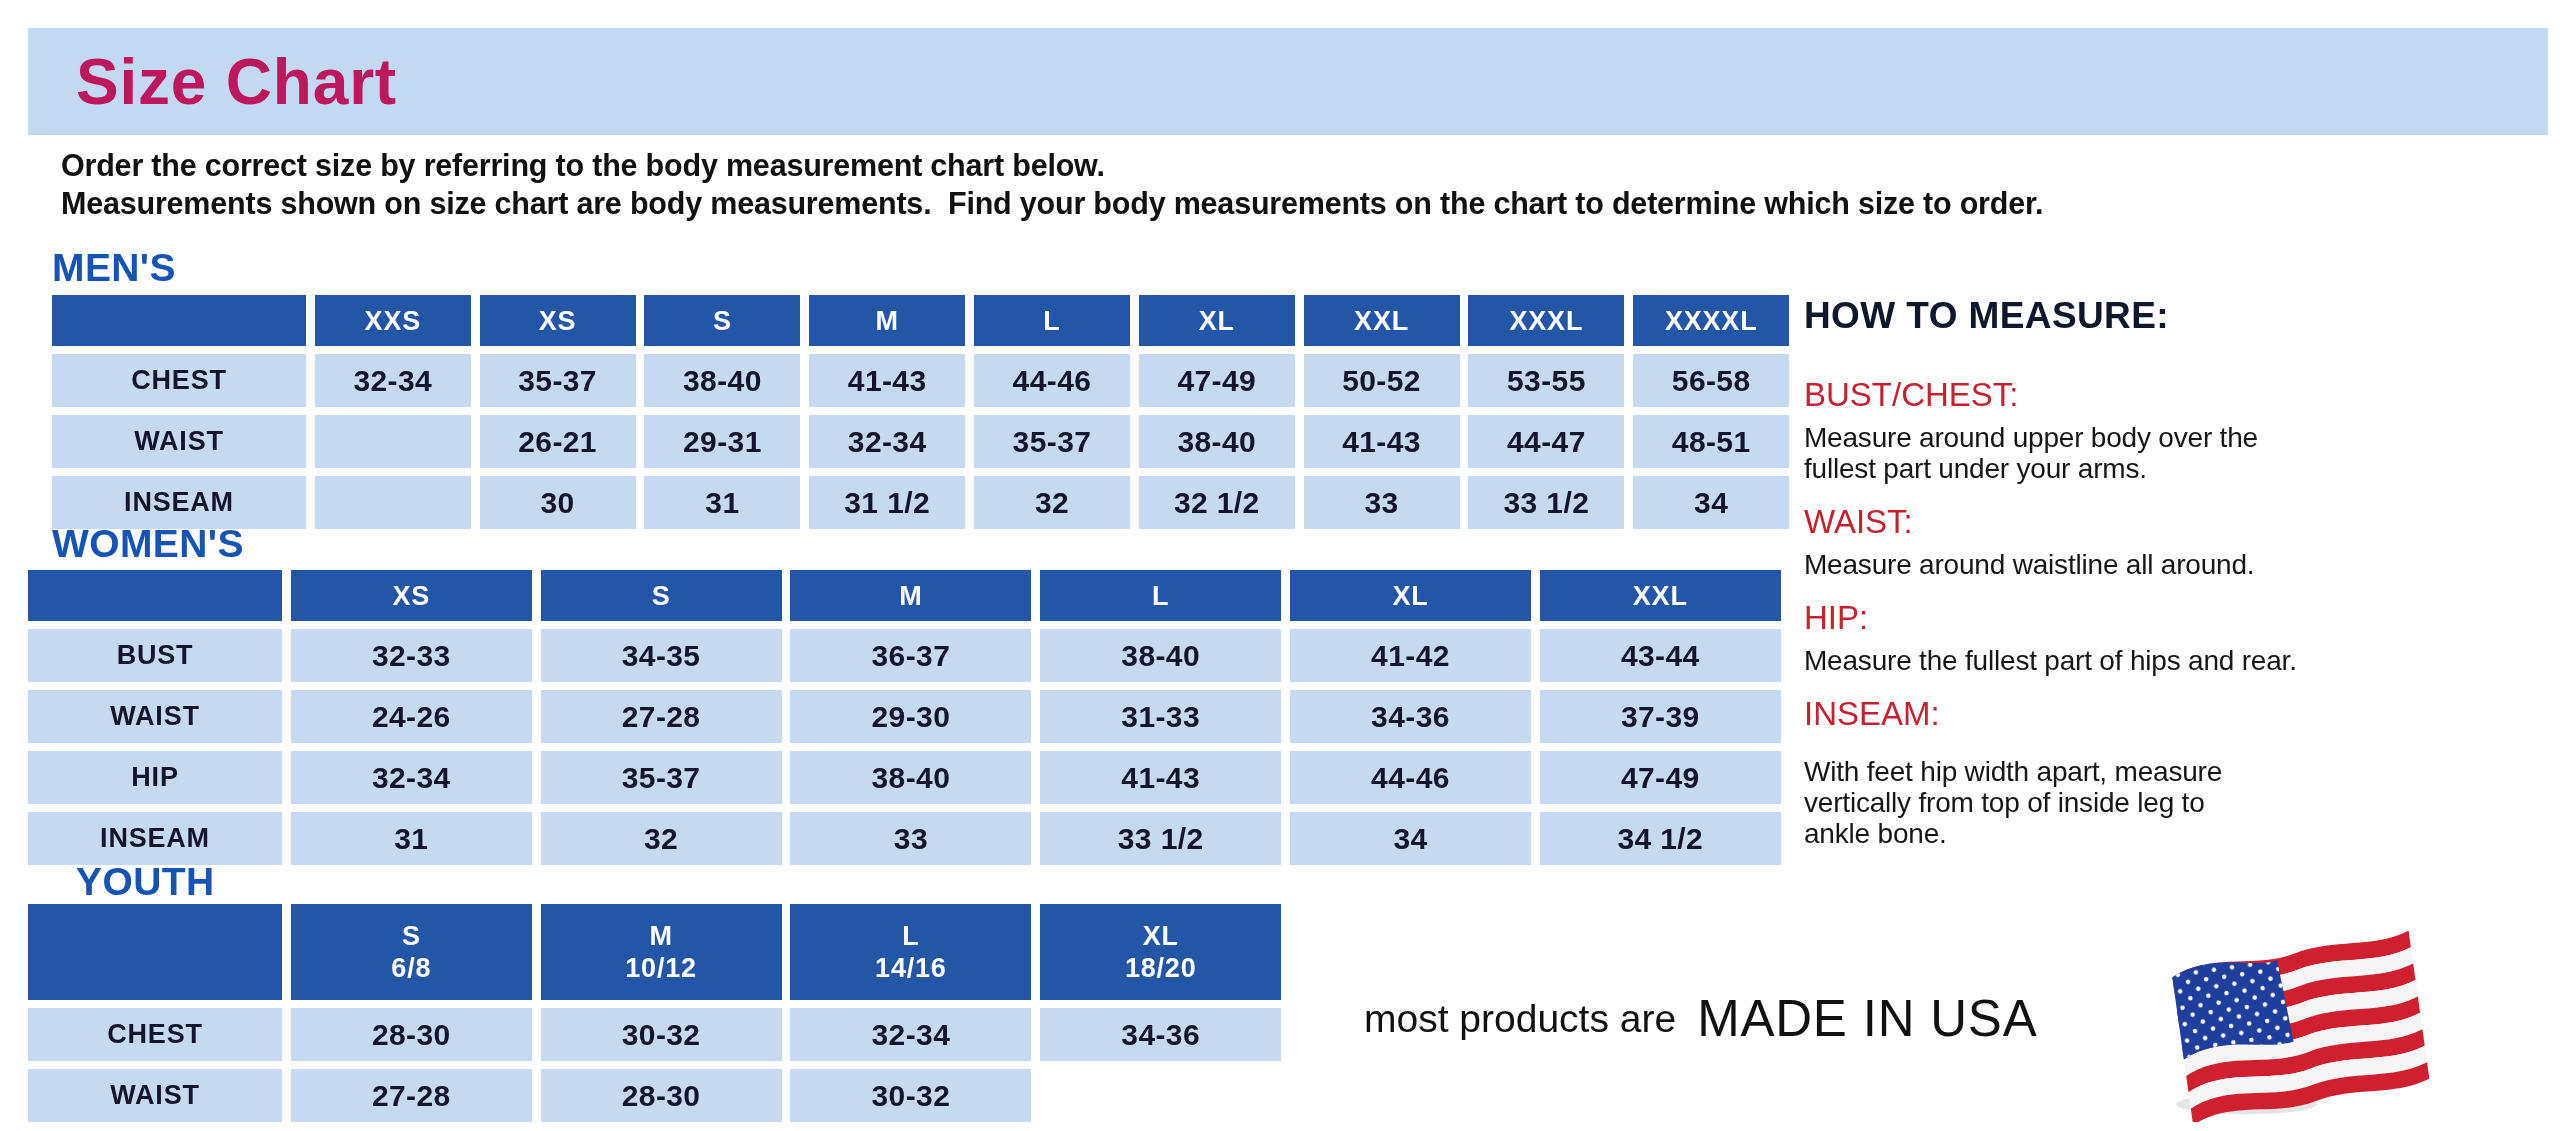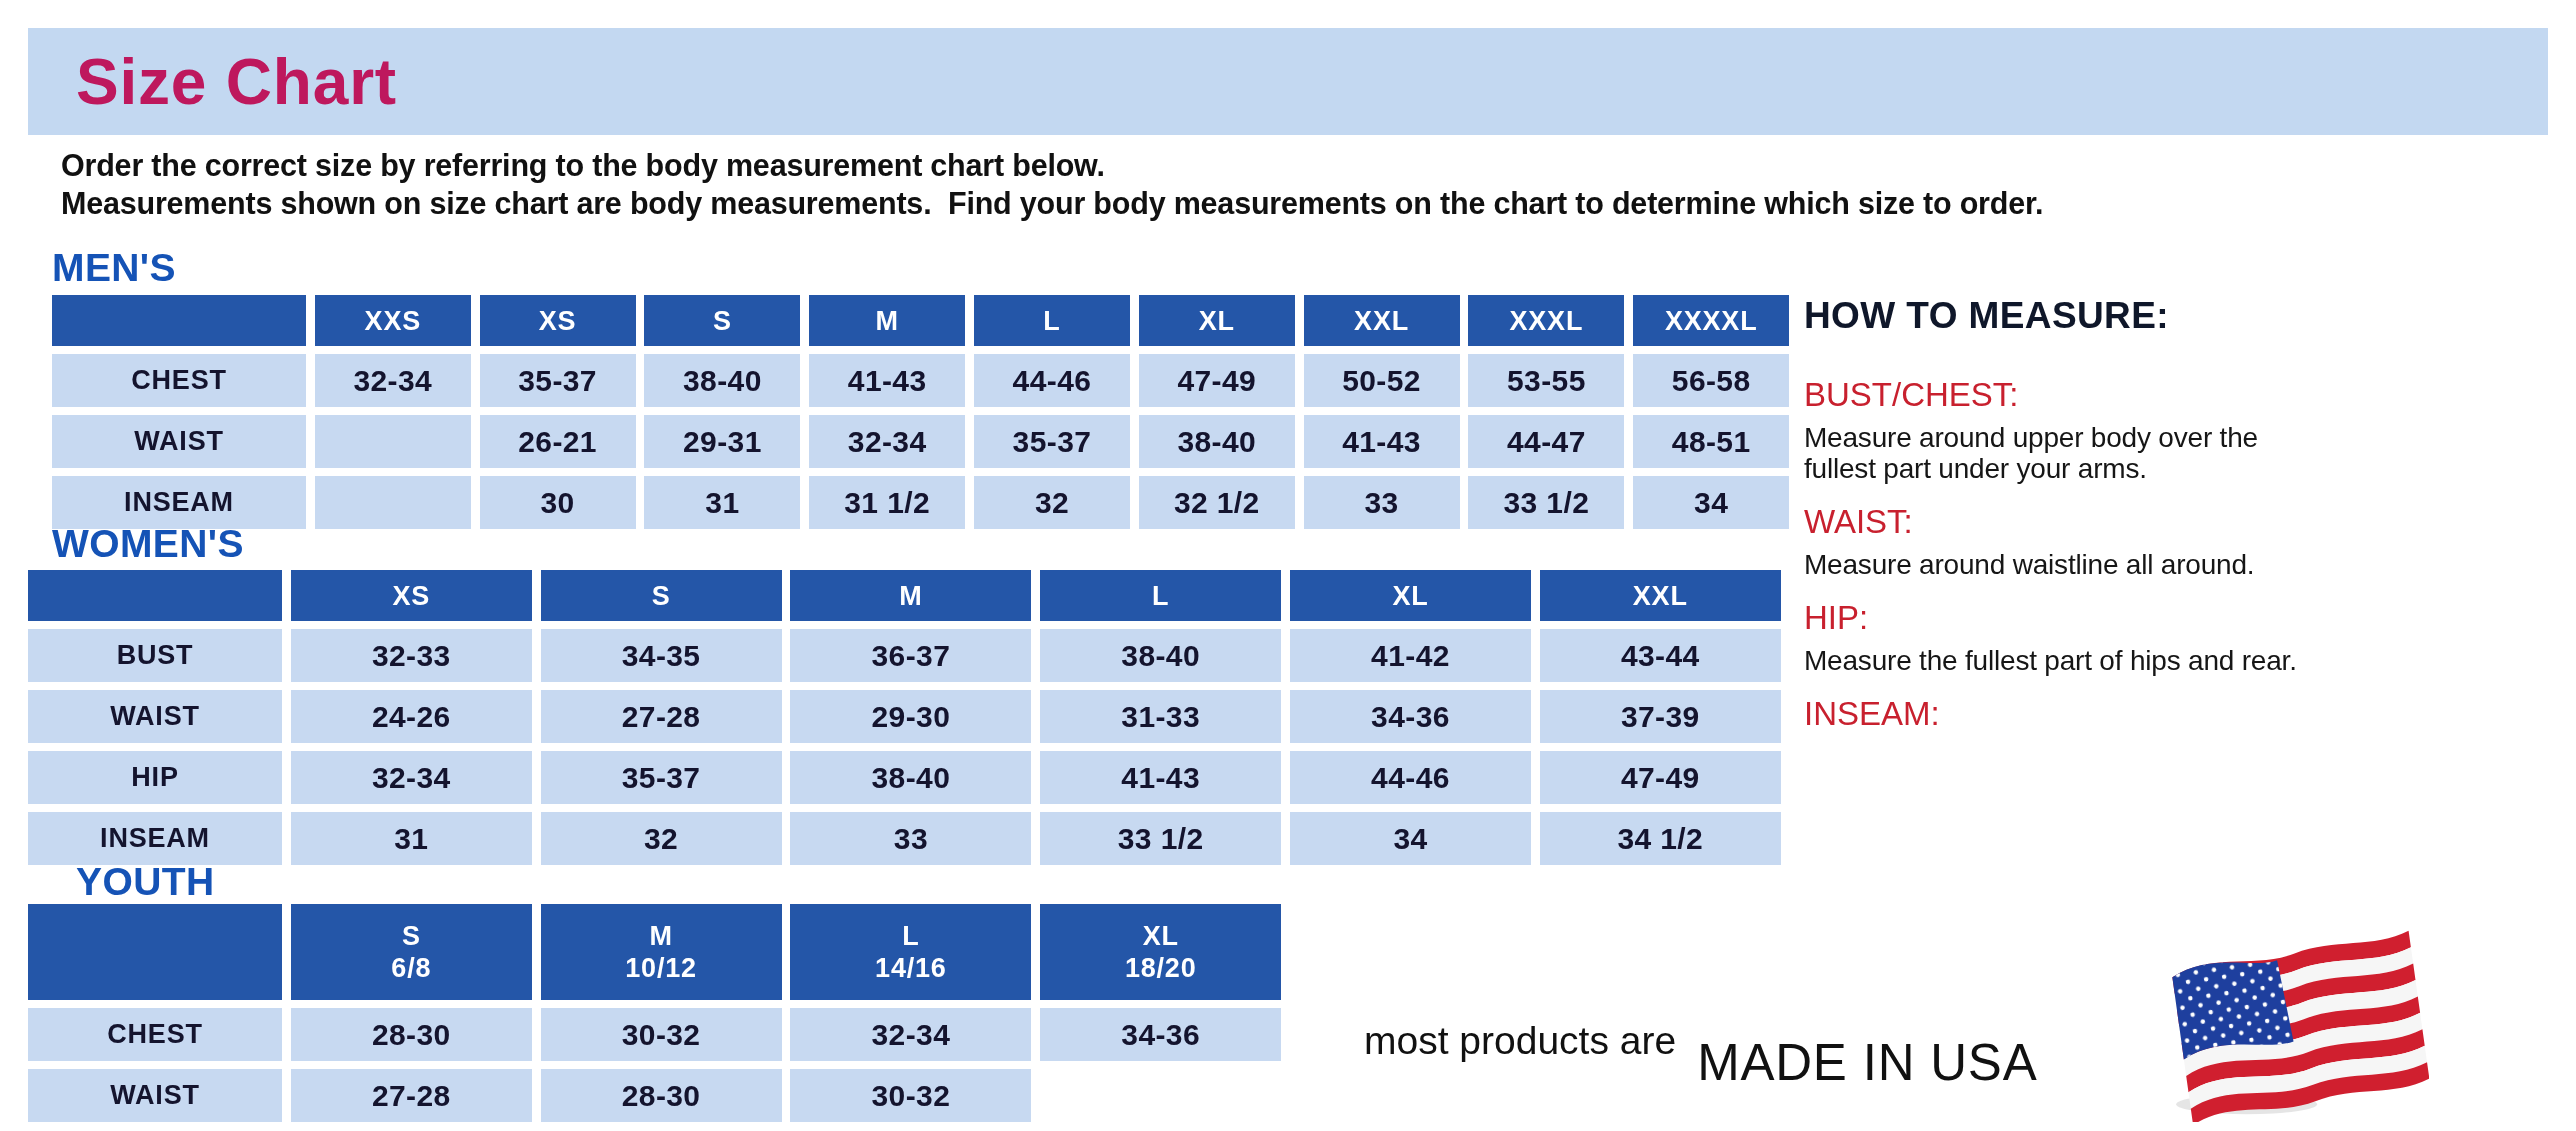--- a/index.html
+++ b/index.html
@@ -44,21 +44,21 @@
   .measure-label { font-size:33px; font-weight:400; color:#c8202e; margin-top:19px; }
   .measure-text  { font-size:28px; font-weight:400; color:#161616; line-height:31px;
                    margin-top:8px; white-space:pre-line; letter-spacing:-0.2px; }
   .measure-item:first-of-type .measure-label { margin-top:0; }
   .measure-item:last-of-type  .measure-text  { margin-top:22.5px; }
 
   
   .footer { position:absolute; left:1364px; top:989px; display:flex;
             align-items:center; gap:21px; }
   .footer-prefix   { font-size:39px; font-weight:400; color:#111111; }
-  .footer-emphasis { font-size:51px; font-weight:400; color:#111111; letter-spacing:0.8px;margin-top:44px; }
+  .footer-emphasis { font-size:51px; font-weight:400; color:#111111; letter-spacing:0.8px; }
 
   .flag { position:absolute; left:2172px; top:929px; width:257px; height:193px; }
 </style>
 </head>
 <body>
 
 <div class="banner">
   <h1>Size Chart</h1>
 </div>
 
@@ -180,20 +180,23 @@
   <div class="measure-item">
     <div class="measure-label">WAIST:</div>
     <div class="measure-text">Measure around waistline all around.</div>
   </div>
   <div class="measure-item">
     <div class="measure-label">HIP:</div>
     <div class="measure-text">Measure the fullest part of hips and rear.</div>
   </div>
   <div class="measure-item">
     <div class="measure-label">INSEAM:</div>
+    <div class="measure-text">With feet hip width apart, measure
+vertically from top of inside leg to
+ankle bone.</div>
   </div>
 </div>
 
 <div class="footer">
   <span class="footer-prefix">most products are</span>
   <span class="footer-emphasis">MADE IN USA</span>
 </div>
 
 <svg class="flag" viewBox="0 0 310 230" aria-hidden="true">
   <defs>

